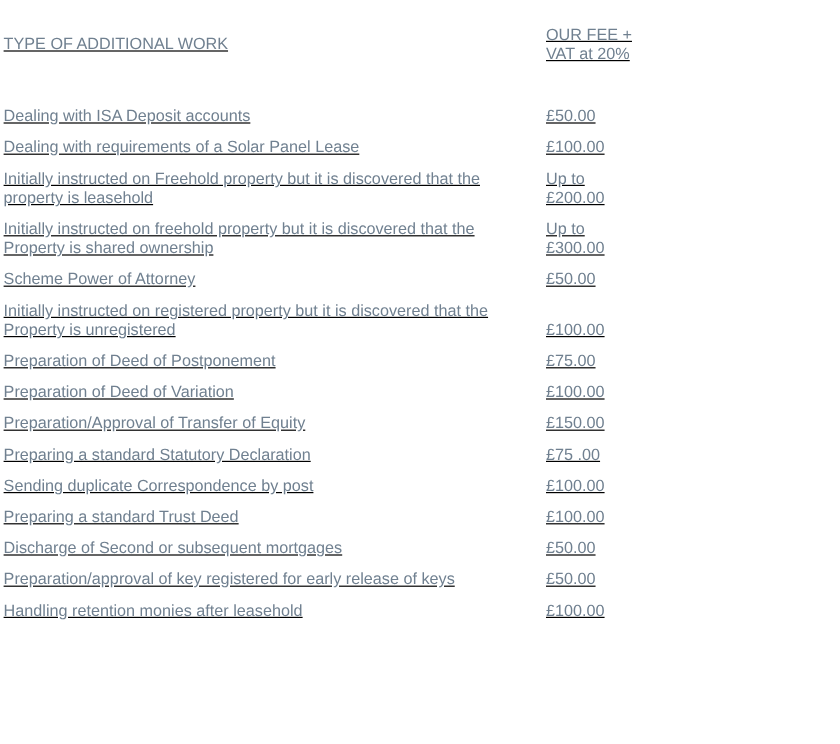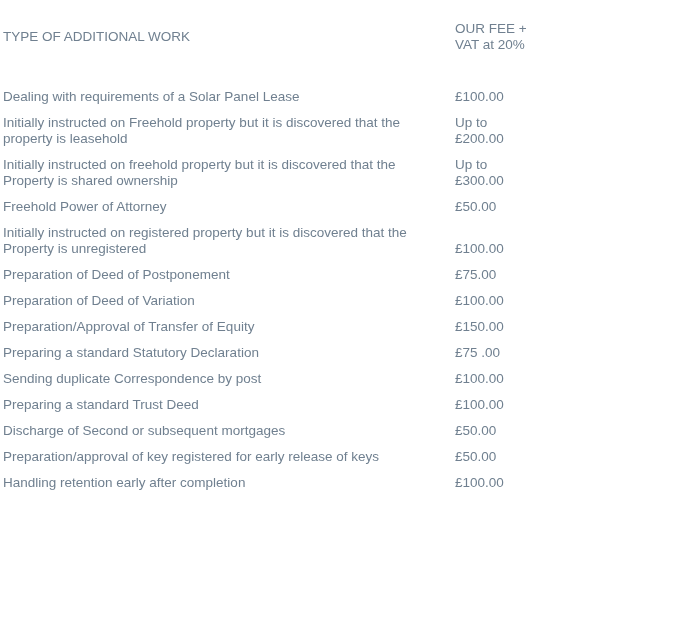--- a/index.html
+++ b/index.html
@@ -8,20 +8,21 @@
     margin: 0; padding: 0;
     width: 700px; height: 620px;
     background: var(--bg-color);
     font-family: "Liberation Sans", sans-serif;
   }
   table {
     border-collapse: collapse;
     table-layout: fixed;
     width: 700px;
     margin-top: 15px;
+    text-decoration: underline;
   }
   col.col-work { width: 452px; }
   col.col-fee  { width: 248px; }
   th, td {
     font-weight: normal;
     text-align: left;
     color: var(--text-color);
     font-size: 13.5px;
     line-height: 16px;
     vertical-align: middle;
@@ -41,40 +42,44 @@
   </colgroup>
   <thead>
     <tr>
       <th class="work">TYPE OF ADDITIONAL WORK</th>
       <th class="fee">OUR FEE +
 VAT at 20%</th>
     </tr>
   </thead>
   <tbody id="rows">
 
+  <tr>
+    <td class="work">Dealing with ISA Deposit accounts</td>
+    <td class="fee">£50.00</td>
+  </tr>
 
   <tr>
     <td class="work">Dealing with requirements of a Solar Panel Lease</td>
     <td class="fee">£100.00</td>
   </tr>
 
   <tr>
     <td class="work">Initially instructed on Freehold property but it is discovered that the property is leasehold</td>
     <td class="fee">Up to
 £200.00</td>
   </tr>
 
   <tr>
     <td class="work">Initially instructed on freehold property but it is discovered that the Property is shared ownership</td>
     <td class="fee">Up to
 £300.00</td>
   </tr>
 
   <tr>
-    <td class="work">Freehold Power of Attorney</td>
+    <td class="work">Scheme Power of Attorney</td>
     <td class="fee">£50.00</td>
   </tr>
 
   <tr>
     <td class="work">Initially instructed on registered property but it is discovered that the Property is unregistered</td>
     <td class="fee" style="vertical-align: bottom;">£100.00</td>
   </tr>
 
   <tr>
     <td class="work">Preparation of Deed of Postponement</td>
@@ -110,18 +115,18 @@
     <td class="work">Discharge of Second or subsequent mortgages</td>
     <td class="fee">£50.00</td>
   </tr>
 
   <tr>
     <td class="work">Preparation/approval of key registered for early release of keys</td>
     <td class="fee">£50.00</td>
   </tr>
 
   <tr>
-    <td class="work">Handling retention early after completion</td>
+    <td class="work">Handling retention monies after leasehold</td>
     <td class="fee">£100.00</td>
   </tr>
 
 </tbody>
 </table>
 
 </body></html>

